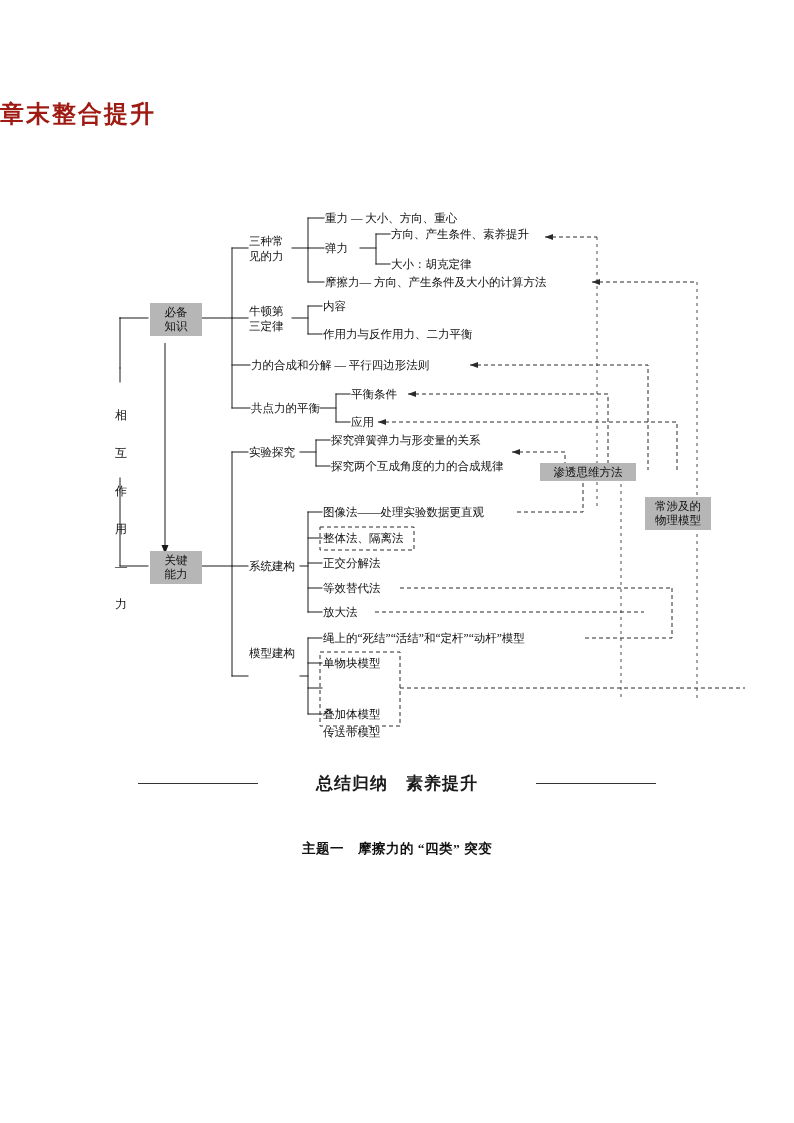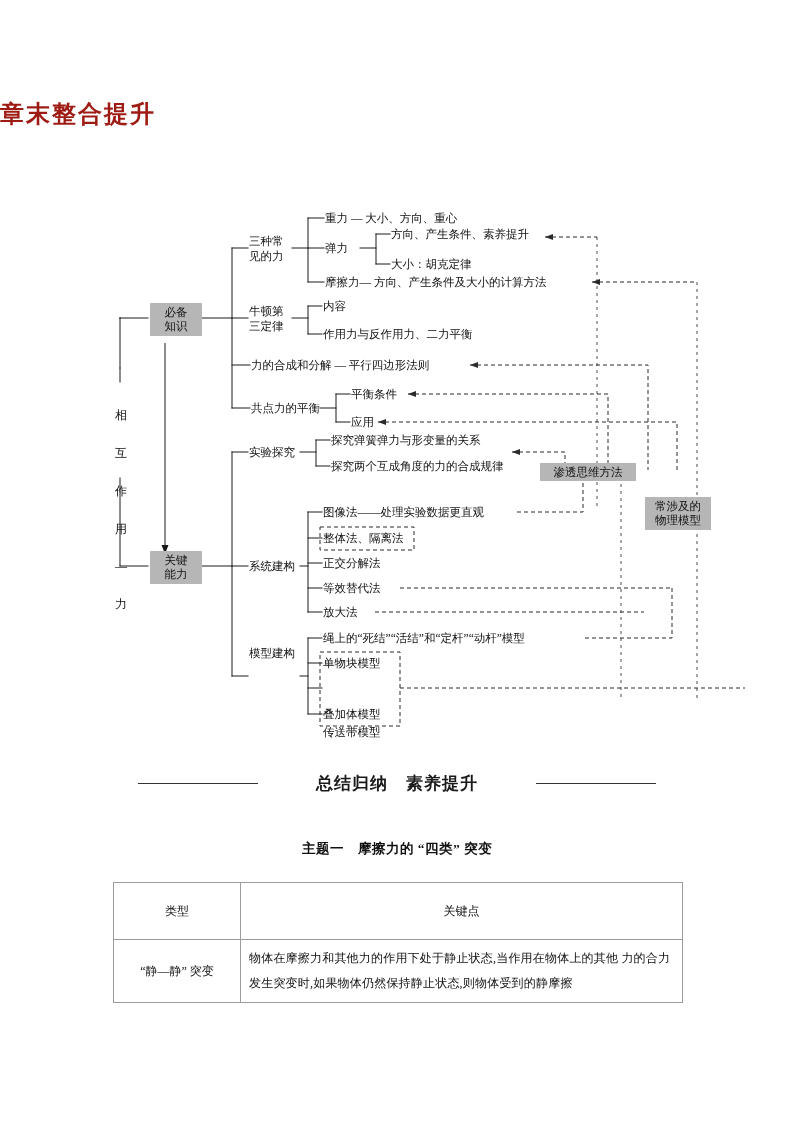--- a/index.html
+++ b/index.html
@@ -284,28 +284,14 @@
   </div>
 
   <div class="section-head" style="top:772px;gap:48px;">
     <span class="rule"></span>
     <span class="txt">总结归纳　素养提升</span>
     <span class="rule"></span>
   </div>
 
   <div class="topic" style="top:840px;">主题一　摩擦力的 “四类” 突变</div>
 
-  <table class="tbl">
-    <tbody>
-      <tr class="hdr">
-        <td class="c-type">类型</td>
-        <td class="c-key">关键点</td>
-      </tr>
-      <tr class="row1">
-        <td class="c-type">“静—静”
-突变</td>
-        <td class="c-key">物体在摩擦力和其他力的作用下处于静止状态,当作用在物体上的其他
-力的合力发生突变时,如果物体仍然保持静止状态,则物体受到的静摩擦</td>
-      </tr>
-    </tbody>
-  </table>
 
 </div>
 
 </body></html>

